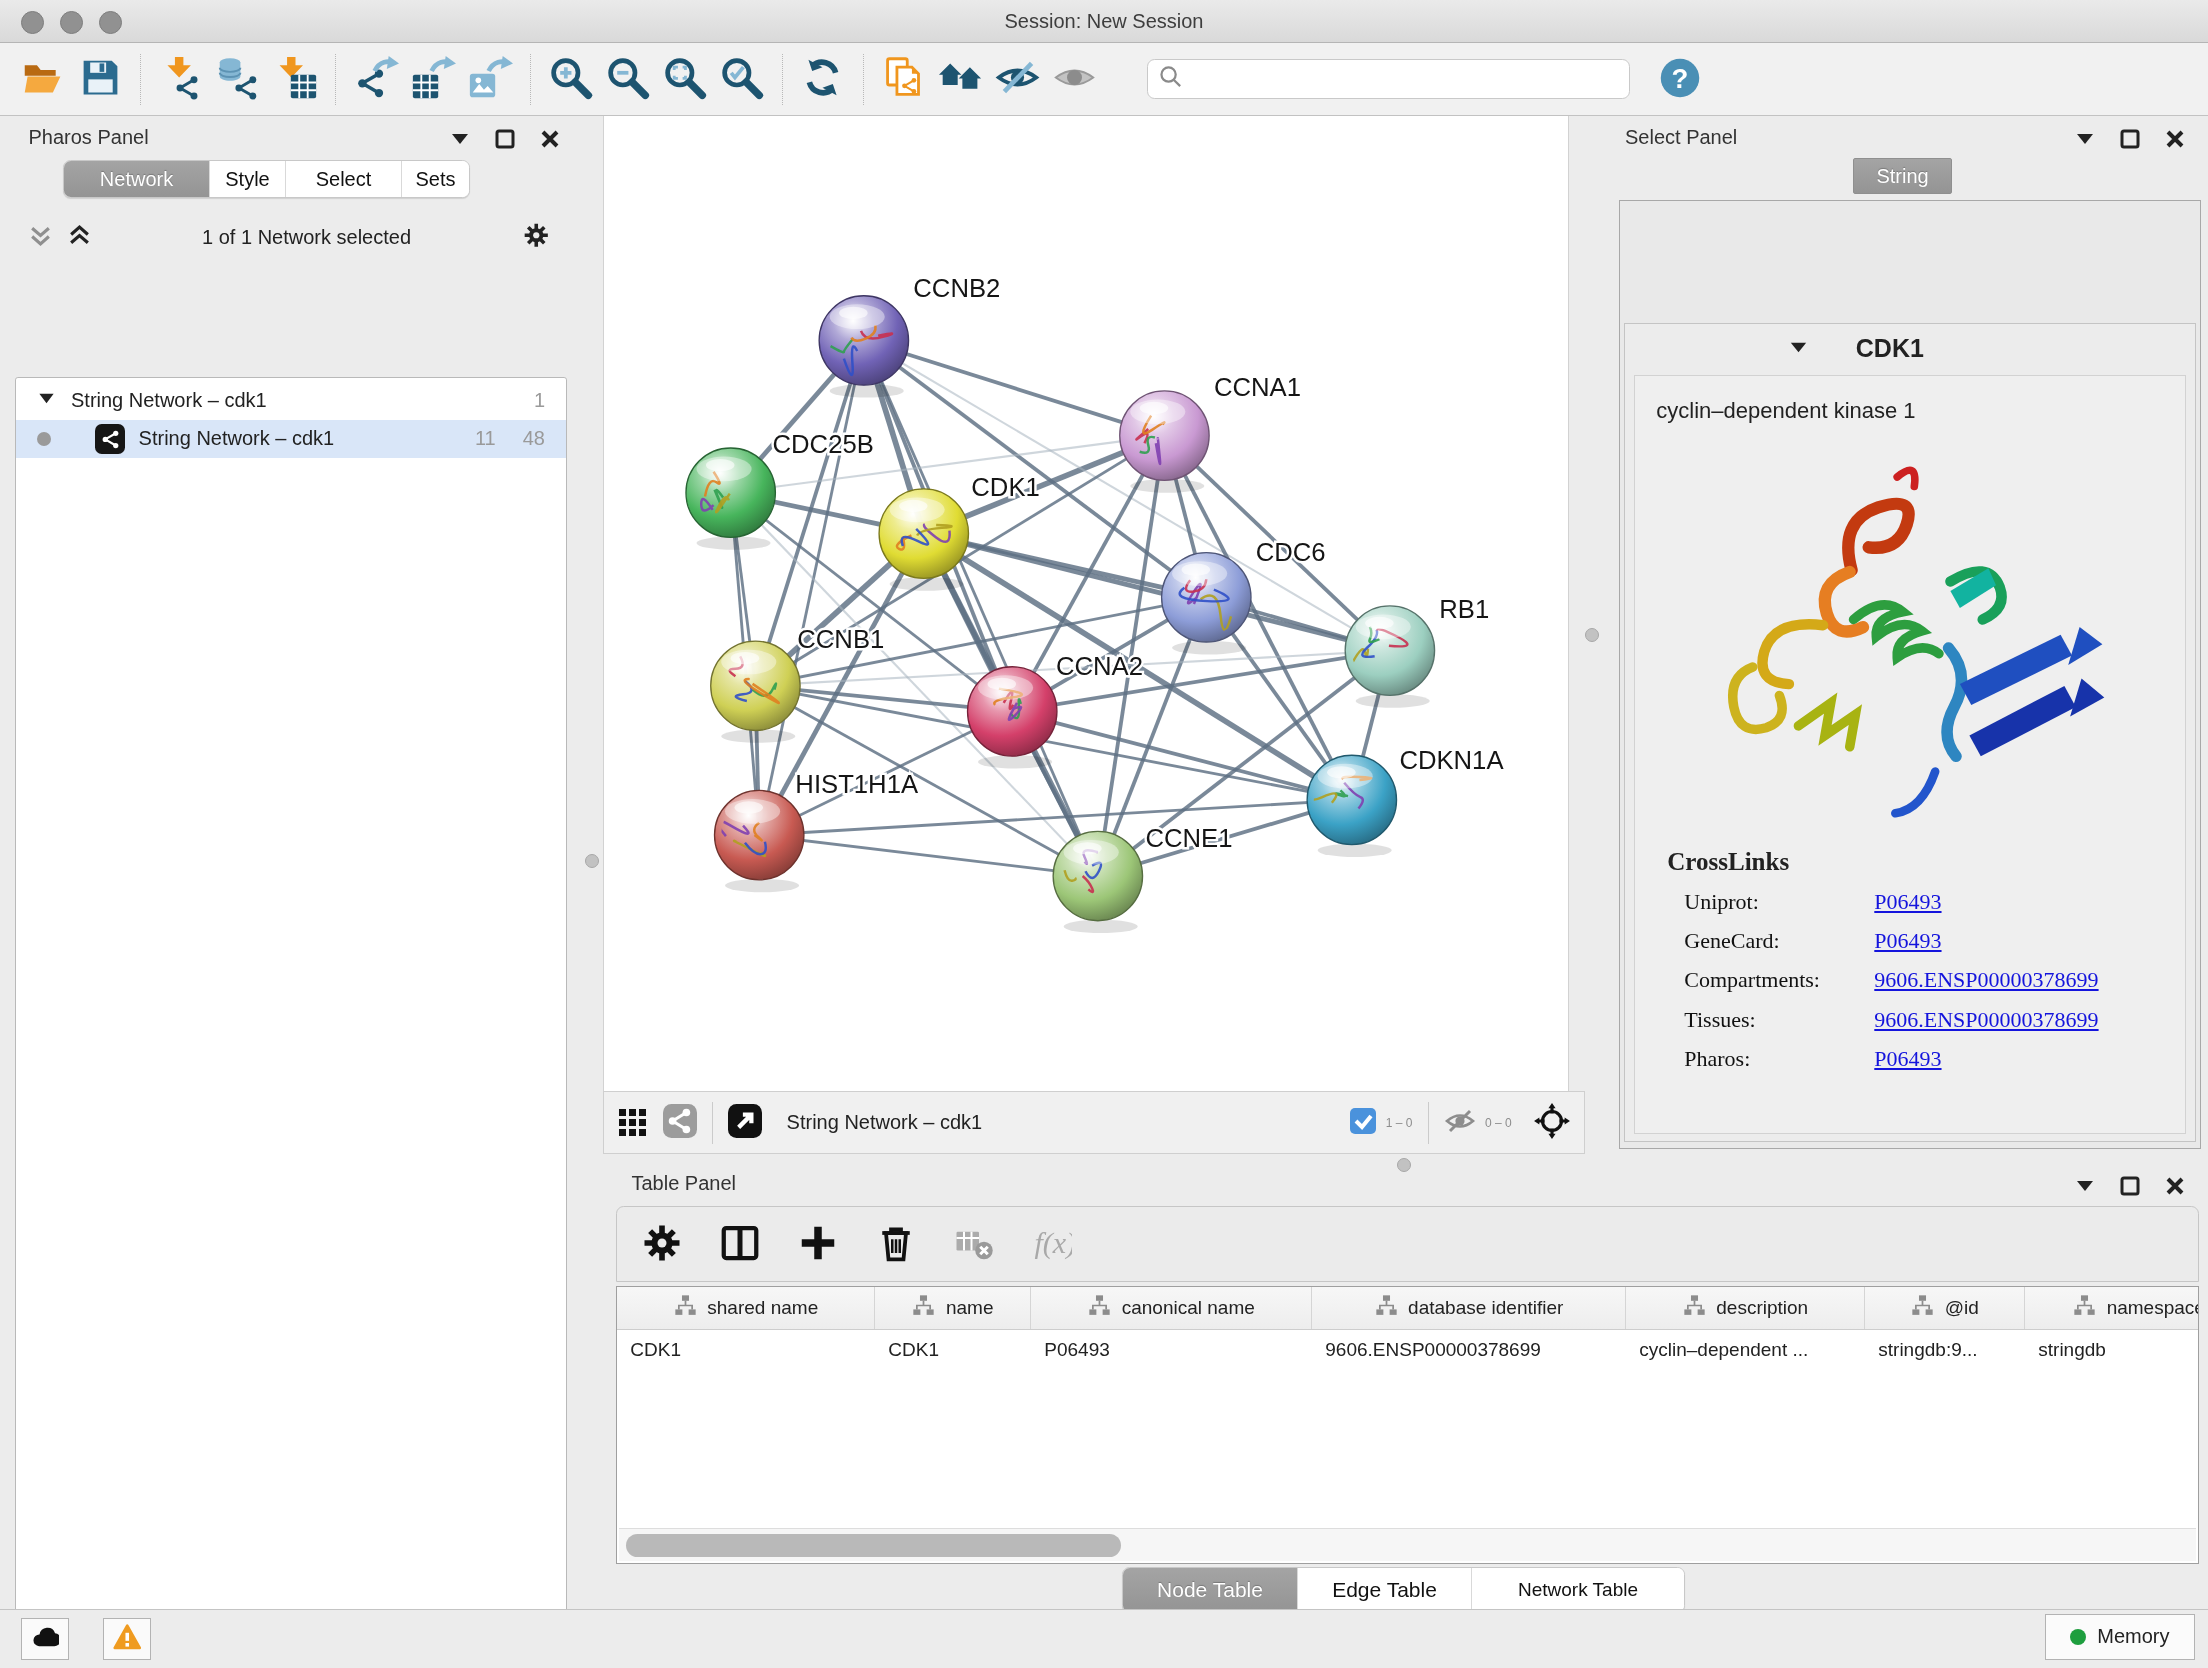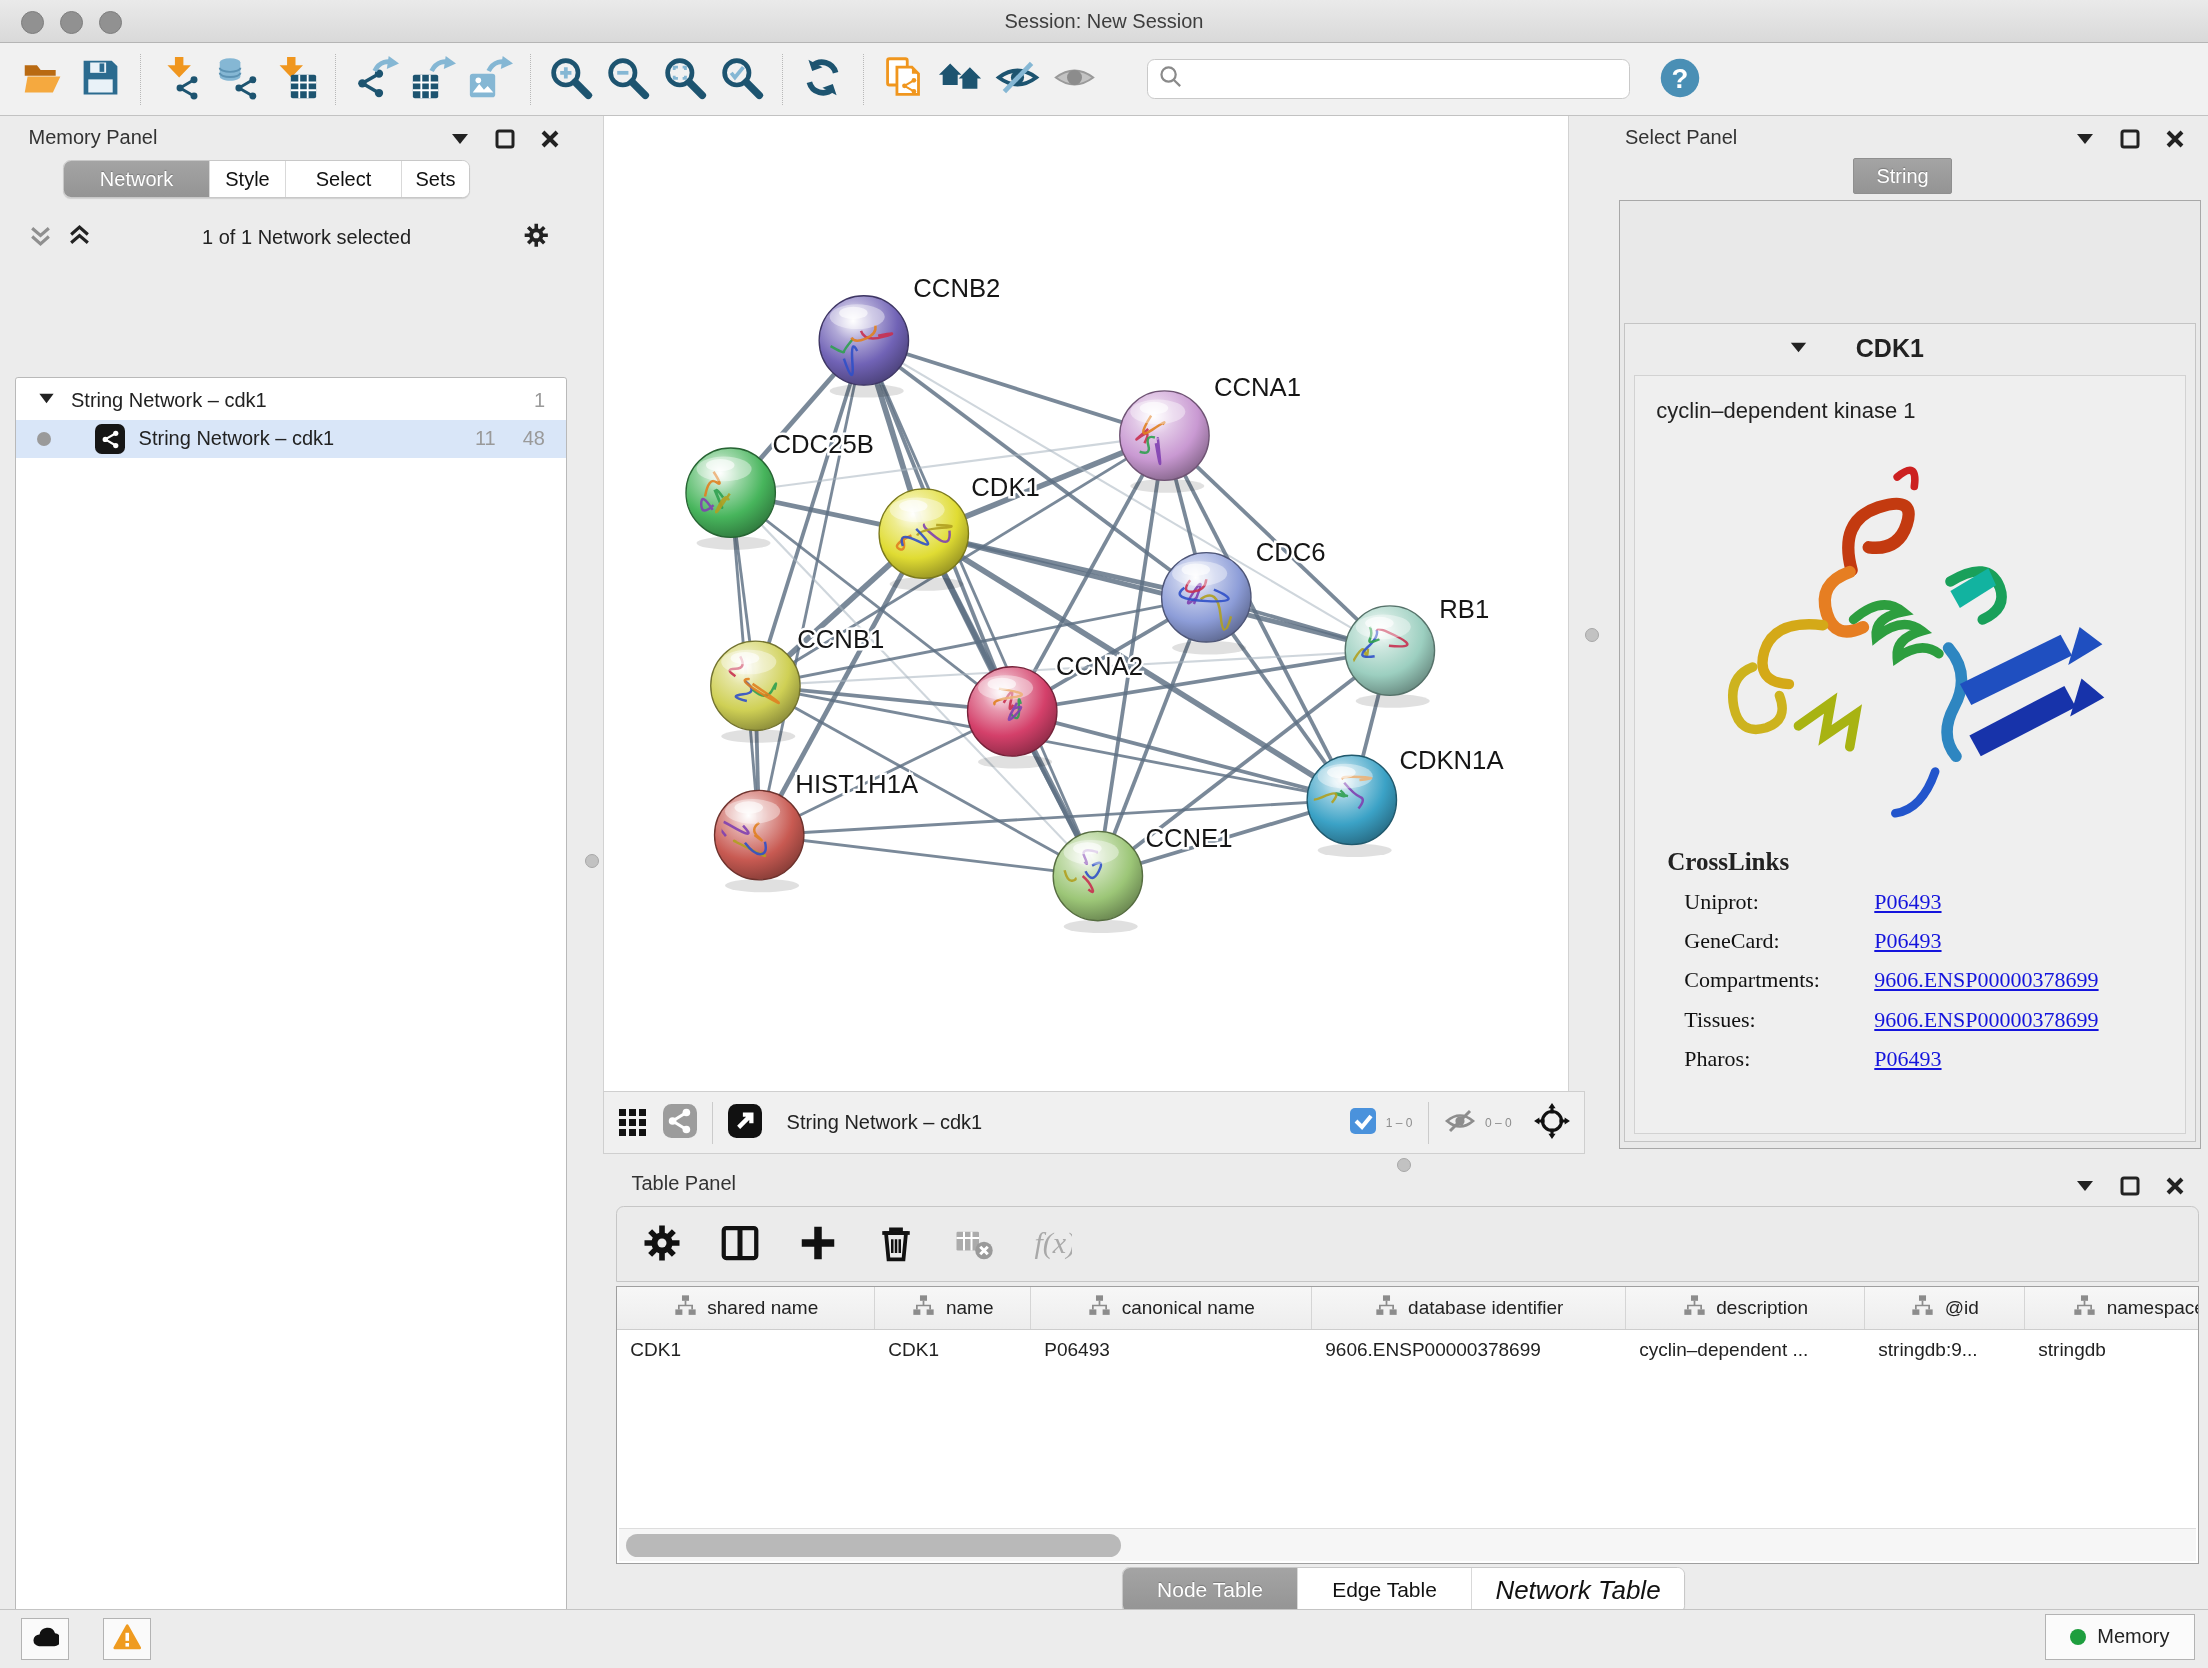--- a/index.html
+++ b/index.html
@@ -278,21 +278,21 @@
   </div>
   <div class="helpbtn">
     <svg viewBox="0 0 32 32">
         <circle cx="16" cy="16" r="14" fill="#4a8fb5"></circle>
         <text x="16" y="23" font-size="20" font-weight="bold" fill="#fff" text-anchor="middle" font-family="Liberation Sans,sans-serif">?</text>
       </svg>
   </div>
 </div>
 
 <div class="abs" style="left:0;top:116px;width:592px;height:1493px">
-  <div class="abs panel-title" style="left:28.5px;top:9.5px">Memory Panel</div>
+  <div class="abs panel-title" style="left:28.5px;top:9.5px">Pharos Panel</div>
   <div class="abs hdr-icons" style="right:30px;top:11.4px">
     <span><svg viewBox="0 0 24 24">
           <path d="M4 7h16l-8 10z" fill="#222"></path>
         </svg></span>
     <span><svg viewBox="0 0 24 24">
           <rect x="4" y="4" width="16" height="16" rx="2" fill="none" stroke="#222" stroke-width="3"></rect>
         </svg></span>
     <span><svg viewBox="0 0 24 24">
           <path d="M5 5l14 14M19 5L5 19" stroke="#222" stroke-width="4"></path>
         </svg></span>
@@ -907,21 +907,21 @@
       </div>
     </div>
   <div class="hscroll">
     <div class="hthumb"></div>
   </div>
 </div>
 
 <div class="segmented abs" style="left:1122px;top:1567px;height:44px" id="tbl-tabs">
     <div class="seg sel" style="width: 174px; font-size: 21px;">Node Table</div>
     <div class="seg" style="width: 174px; font-size: 21px;">Edge Table</div>
-    <div class="seg" style="width: 213px; font-size: 26px; font-style: italic;">Network Table</div>
+    <div class="seg" style="width: 213px; font-size: 19px;">Network Table</div>
   </div>
 
 <div class="statusbar">
   <div class="sq-btn" style="left:21px;top:7.6px">
     <span>
       <svg viewBox="0 0 32 32">
           <path d="M9 26a6.5 6.5 0 0 1 .6-13A9 9 0 0 1 27 11.4 6.6 6.6 0 0 1 25.4 26z" fill="#111"></path>
         </svg></span>
   </div>
   <div class="sq-btn" style="left:103px;top:7.6px">

